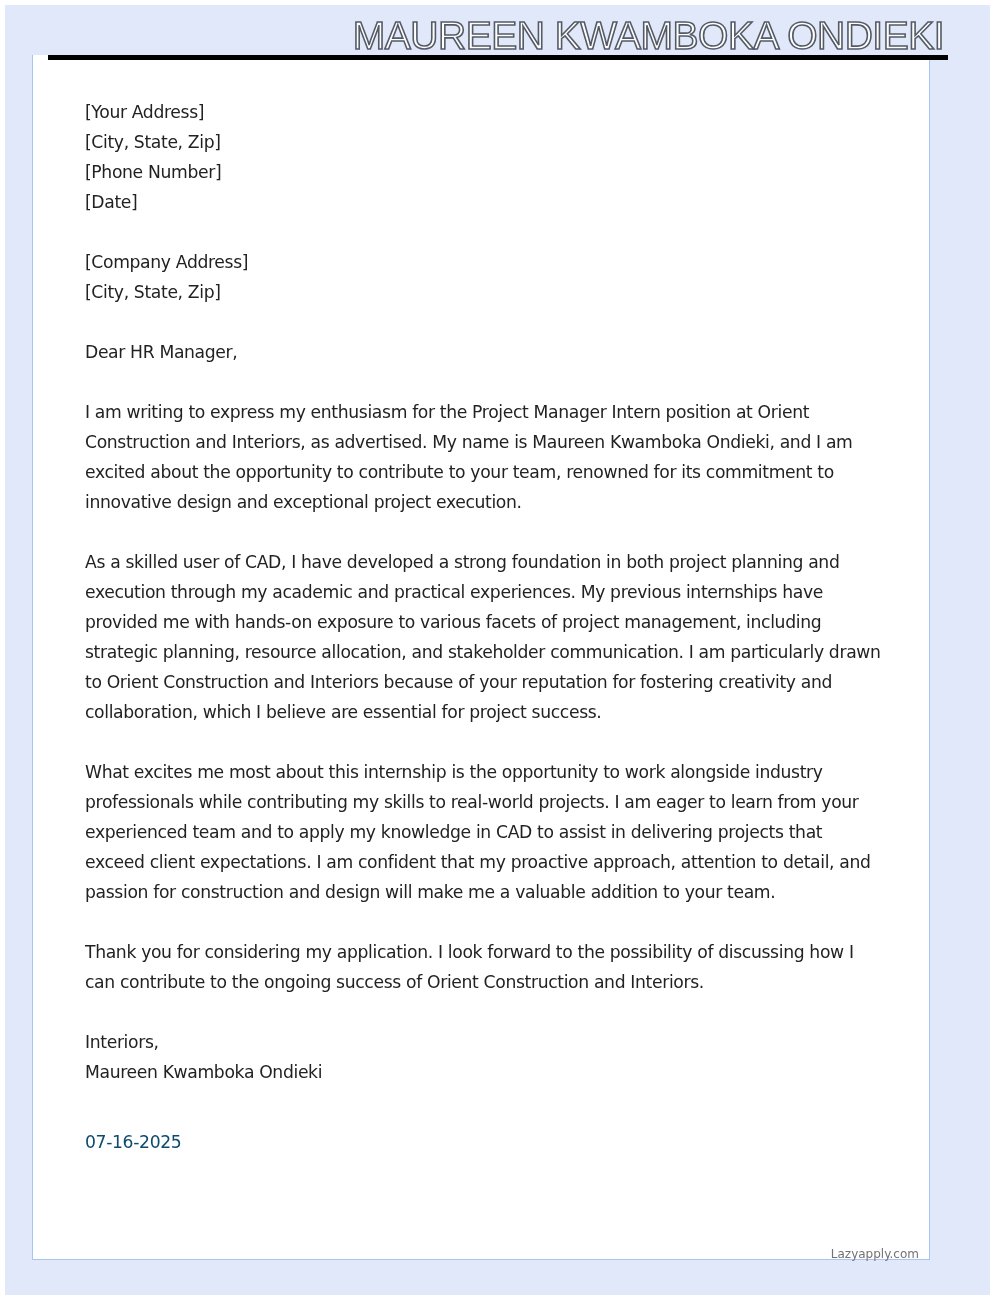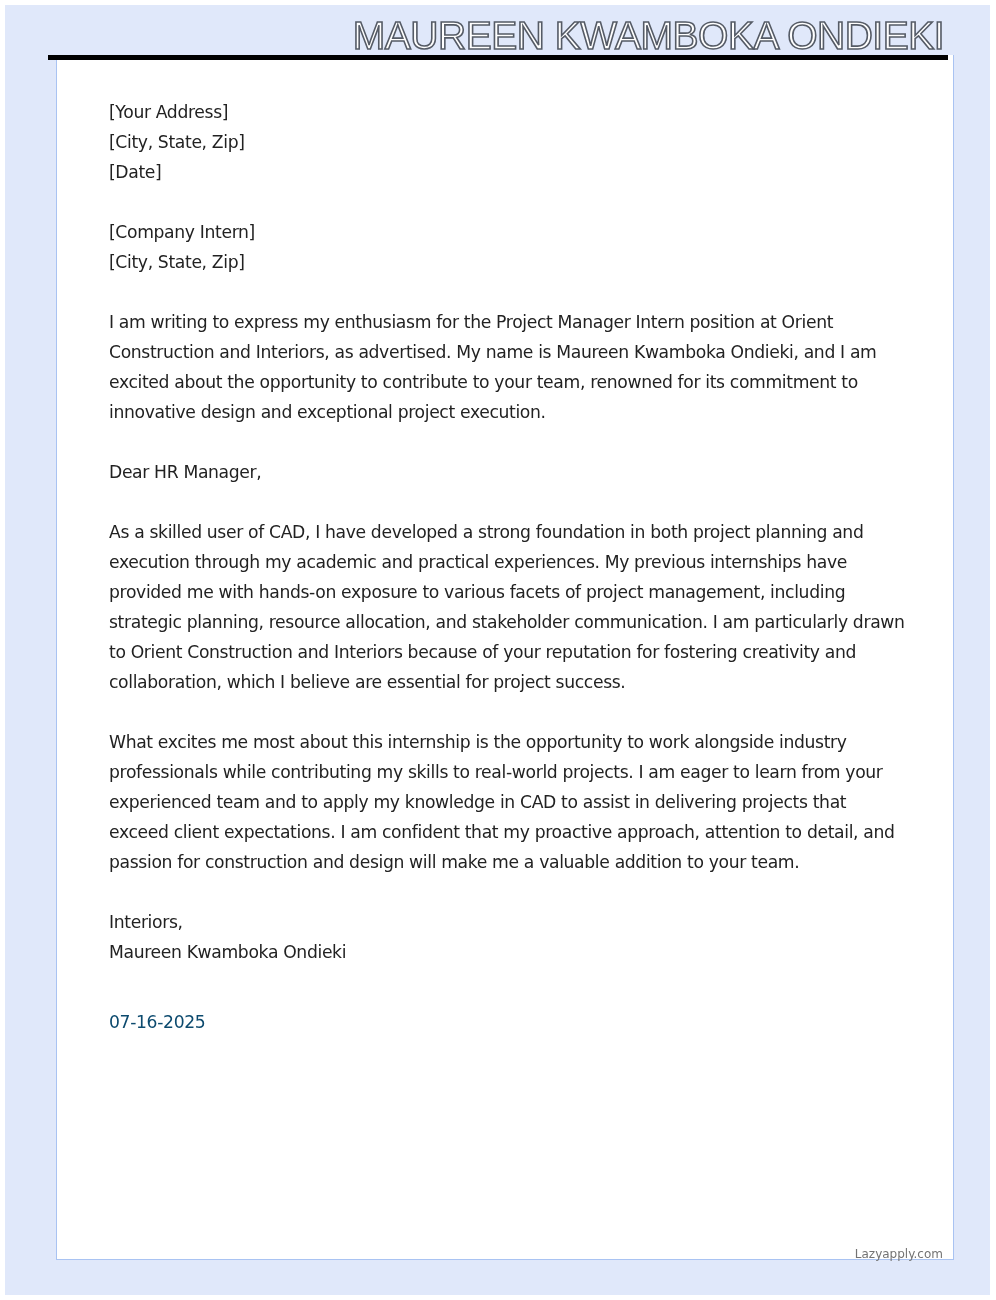--- a/index.html
+++ b/index.html
@@ -5,21 +5,21 @@
   html, body { margin:0; padding:0; background:#ffffff; }
   body { width:996px; height:1300px; position:relative; overflow:hidden; }
   .outer { position:absolute; left:5px; top:5px; width:985px; height:1290px; background:#e0e8fa; }
   .title {
     position:absolute; right:52px; top:12px; margin:0;
     font-family:"Liberation Sans", sans-serif; font-size:39px; font-weight:400;
     color:#ffffff; -webkit-text-stroke:1.6px #555b66; letter-spacing:-0.5px;
     line-height:48px; white-space:nowrap;
   }
   .paper {
-    position:absolute; left:56px; top:55px; width:898px; height:1205px;
+    position:absolute; left:32px; top:55px; width:898px; height:1205px;
     background:#ffffff; border:1px solid #a9c3f2; border-top:none; box-sizing:border-box;
   }
   .topbar { position:absolute; left:48px; top:55px; width:900px; height:5px; background:#000; }
   .content {
     position:absolute; left:52px; top:42px; width:800px;
     font-family:"DejaVu Sans", sans-serif; font-size:17.2px; line-height:30px; color:#222;
     letter-spacing:-0.35px;
   }
   .content p { margin:0 0 30px 0; }
   .line { display:block; }
@@ -32,30 +32,32 @@
 </head>
 <body>
 
 <div class="outer"></div>
 <h1 class="title">MAUREEN KWAMBOKA ONDIEKI</h1>
 <div class="paper">
   <div class="content">
     <p>
       <span class="line">[Your Address]</span>
       <span class="line">[City, State, Zip]</span>
+      <span class="line">[Phone Number]</span>
       <span class="line">[Date]</span>
     </p>
     <p>
-      <span class="line">[Company Intern]</span>
+      <span class="line">[Company Address]</span>
       <span class="line">[City, State, Zip]</span>
     </p>
+    <p>Dear HR Manager,</p>
     <p>I am writing to express my enthusiasm for the Project Manager Intern position at Orient Construction and Interiors, as advertised. My name is Maureen Kwamboka Ondieki, and I am excited about the opportunity to contribute to your team, renowned for its commitment to innovative design and exceptional project execution.</p>
-    <p>Dear HR Manager,</p>
     <p>As a skilled user of CAD, I have developed a strong foundation in both project planning and execution through my academic and practical experiences. My previous internships have provided me with hands-on exposure to various facets of project management, including strategic planning, resource allocation, and stakeholder communication. I am particularly drawn to Orient Construction and Interiors because of your reputation for fostering creativity and collaboration, which I believe are essential for project success.</p>
     <p>What excites me most about this internship is the opportunity to work alongside industry professionals while contributing my skills to real-world projects. I am eager to learn from your experienced team and to apply my knowledge in CAD to assist in delivering projects that exceed client expectations. I am confident that my proactive approach, attention to detail, and passion for construction and design will make me a valuable addition to your team.</p>
+    <p>Thank you for considering my application. I look forward to the possibility of discussing how I can contribute to the ongoing success of Orient Construction and Interiors.</p>
     <p>
       <span class="line">Interiors,</span>
       <span class="line">Maureen Kwamboka Ondieki</span>
     </p>
     <p class="date">07-16-2025</p>
   </div>
   <div class="footer">Lazyapply.com</div>
 </div>
 <div class="topbar"></div>
 

